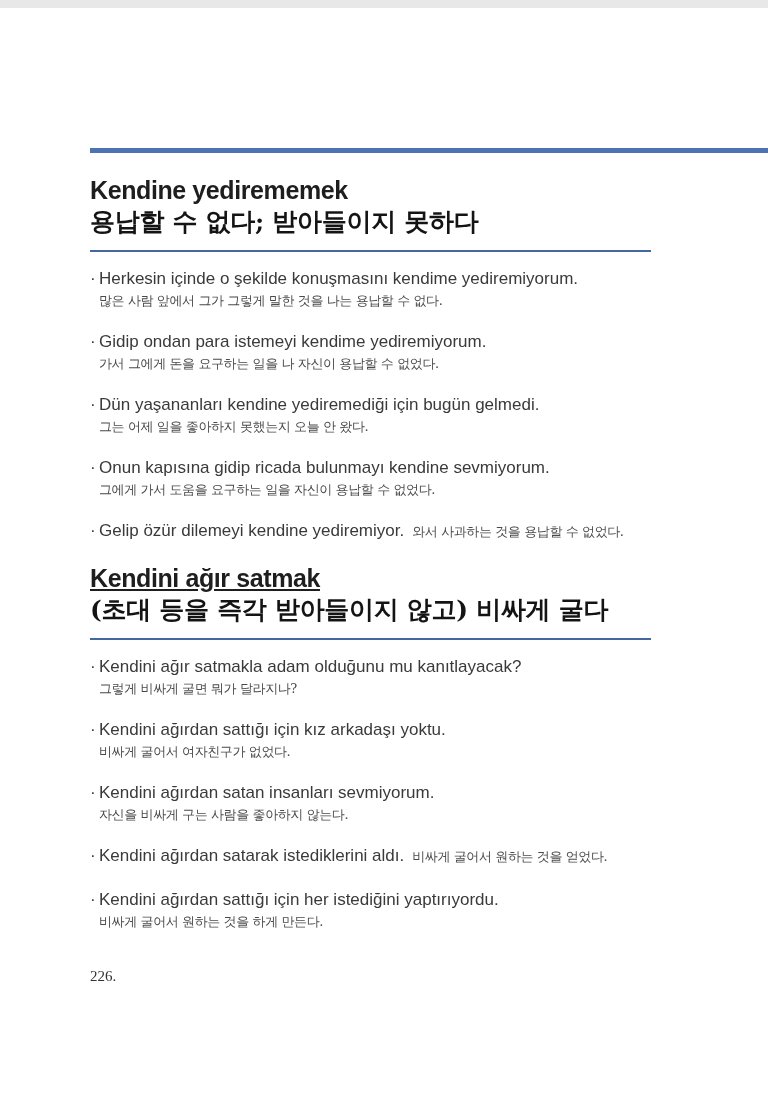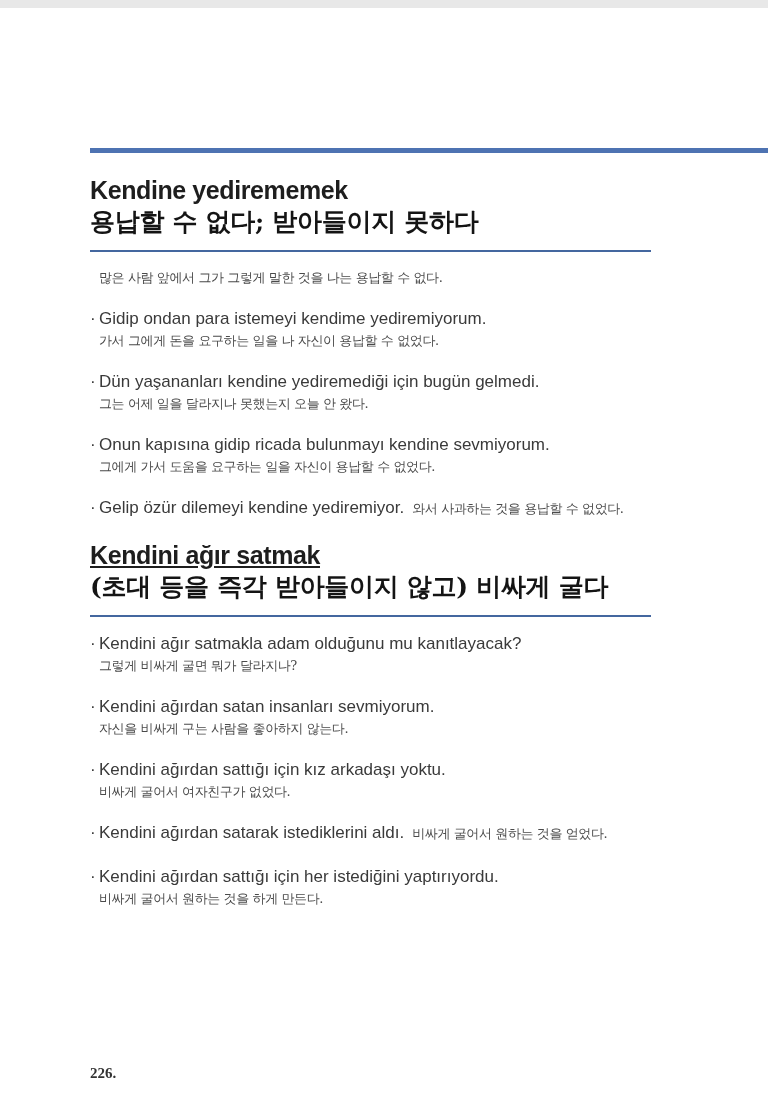--- a/index.html
+++ b/index.html
@@ -76,59 +76,61 @@
   }
   .ko-line {
     margin-top: 3px;
     margin-left: 9px;
     line-height: 17px;
   }
   .ko-inline { margin-left: 8px; }
   .page-number {
     position: absolute;
     left: 90px;
-    top: 1057px;
+    top: 960px;
     font-family: "Liberation Serif", "DejaVu Serif", serif;
     font-size: 15px;
     color: var(--page-number-color, #333333);
-    font-weight: bold;
   }
 </style>
 </head>
 <body>
 
 <div class="page">
 
   <div class="top-rule"></div>
 
   <div class="content">
 
     <section class="first">
       <h1 class="section-title">Kendine yedirememek</h1>
       <div class="ko-sub">용납할 수 없다; 받아들이지 못하다</div>
       <div class="thin-rule"></div>
 
       <div class="examples">
 
         <div class="example">
+          <div class="tr-line">
+            <span class="dot">·</span><span class="tr">Herkesin içinde o şekilde konuşmasını kendime yediremiyorum.</span>
+          </div>
           <div class="ko-line">많은 사람 앞에서 그가 그렇게 말한 것을 나는 용납할 수 없다.</div>
         </div>
 
         <div class="example">
           <div class="tr-line">
             <span class="dot">·</span><span class="tr">Gidip ondan para istemeyi kendime yediremiyorum.</span>
           </div>
           <div class="ko-line">가서 그에게 돈을 요구하는 일을 나 자신이 용납할 수 없었다.</div>
         </div>
 
         <div class="example">
           <div class="tr-line">
             <span class="dot">·</span><span class="tr">Dün yaşananları kendine yediremediği için bugün gelmedi.</span>
           </div>
-          <div class="ko-line">그는 어제 일을 달라지나 못했는지 오늘 안 왔다.</div>
+          <div class="ko-line">그는 어제 일을 좋아하지 못했는지 오늘 안 왔다.</div>
         </div>
 
         <div class="example">
           <div class="tr-line">
             <span class="dot">·</span><span class="tr">Onun kapısına gidip ricada bulunmayı kendine sevmiyorum.</span>
           </div>
           <div class="ko-line">그에게 가서 도움을 요구하는 일을 자신이 용납할 수 없었다.</div>
         </div>
 
         <div class="example">
@@ -149,30 +151,30 @@
 
         <div class="example">
           <div class="tr-line">
             <span class="dot">·</span><span class="tr">Kendini ağır satmakla adam olduğunu mu kanıtlayacak?</span>
           </div>
           <div class="ko-line">그렇게 비싸게 굴면 뭐가 달라지나?</div>
         </div>
 
         <div class="example">
           <div class="tr-line">
-            <span class="dot">·</span><span class="tr">Kendini ağırdan satan insanları sevmiyorum.</span>
+            <span class="dot">·</span><span class="tr">Kendini ağırdan sattığı için kız arkadaşı yoktu.</span>
           </div>
-          <div class="ko-line">자신을 비싸게 구는 사람을 좋아하지 않는다.</div>
+          <div class="ko-line">비싸게 굴어서 여자친구가 없었다.</div>
         </div>
 
         <div class="example">
           <div class="tr-line">
-            <span class="dot">·</span><span class="tr">Kendini ağırdan sattığı için kız arkadaşı yoktu.</span>
+            <span class="dot">·</span><span class="tr">Kendini ağırdan satan insanları sevmiyorum.</span>
           </div>
-          <div class="ko-line">비싸게 굴어서 여자친구가 없었다.</div>
+          <div class="ko-line">자신을 비싸게 구는 사람을 좋아하지 않는다.</div>
         </div>
 
         <div class="example">
           <div class="tr-line">
             <span class="dot">·</span><span class="tr">Kendini ağırdan satarak istediklerini aldı.</span><span class="ko-inline">비싸게 굴어서 원하는 것을 얻었다.</span>
           </div>
         </div>
 
         <div class="example">
           <div class="tr-line">

